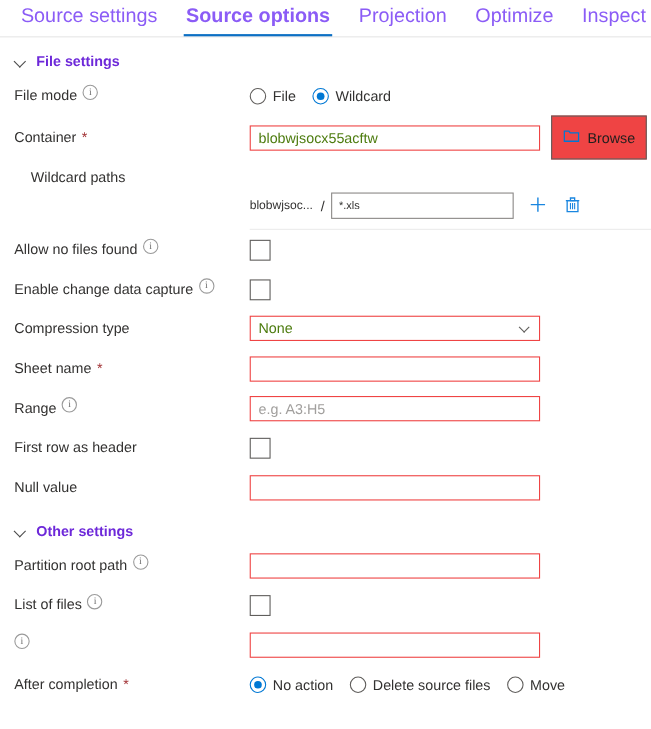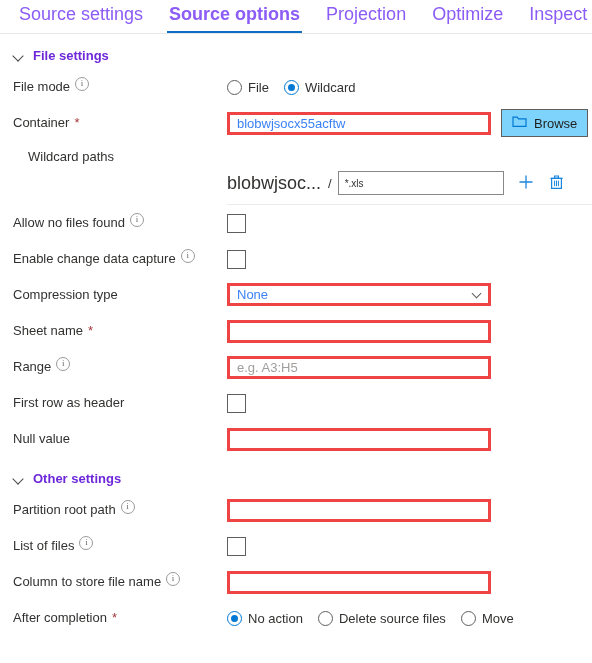--- a/index.html
+++ b/index.html
@@ -139,25 +139,25 @@
     line-height: 12px;
     color: #6b6b6b;
     font-family: "Liberation Serif", serif;
   }
 
   
   .textbox {
     width: 264px;
     height: 23px;
     box-sizing: border-box;
-    border: 3px solid #ef4444;
+    border: 1px solid #ef4444;
     background: #ffffff;
     font-family: "Liberation Sans", sans-serif;
     font-size: 13px;
-    color: #3b82f6;
+    color: #4d7c0f;
     padding: 0 7px;
     outline: none;
     border-radius: 0;
   }
   .textbox::placeholder {
     color: #a19f9d;
   }
 
   .select-wrap {
     position: relative;
@@ -187,25 +187,25 @@
     border-bottom: 1.2px solid #605e5c;
     transform: rotate(45deg);
   }
 
   
   .browse-btn {
     display: inline-flex;
     align-items: center;
     justify-content: center;
     gap: 7px;
-    height: 28px;
+    height: 40px;
     padding: 0 10px;
     margin-left: 10px;
     border: 1px solid #605e5c;
-    background: #7dd3fc;
+    background: #ef4444;
     font-family: "Liberation Sans", sans-serif;
     font-size: 13px;
     color: #201f1e;
     cursor: pointer;
     box-sizing: border-box;
   }
 
   
   .checkbox {
     width: 19px;
@@ -265,21 +265,21 @@
     padding-left: 28px;
     padding-top: 6px;
   }
   .wildcard-row {
     display: flex;
     align-items: center;
     padding-left: 227px;
     min-height: 32px;
   }
   .wc-prefix {
-    font-size: 18px;
+    font-size: 11px;
     color: #323130;
     white-space: nowrap;
   }
   .wc-slash {
     margin: 0 6px 0 7px;
     color: #323130;
     font-size: 13px;
   }
   .wc-input {
     width: 166px;
@@ -497,21 +497,20 @@
       <span>List of files</span>
       <span class="info"></span>
     </div>
     <div class="control">
       <span class="checkbox"></span>
     </div>
   </div>
 
   <div class="row">
     <div class="label">
-      <span>Column to store file name</span>
       <span class="info"></span>
     </div>
     <div class="control">
       <input class="textbox" type="text" value="" style="">
     </div>
   </div>
 
   <div class="row">
     <div class="label">
       <span>After completion</span>

